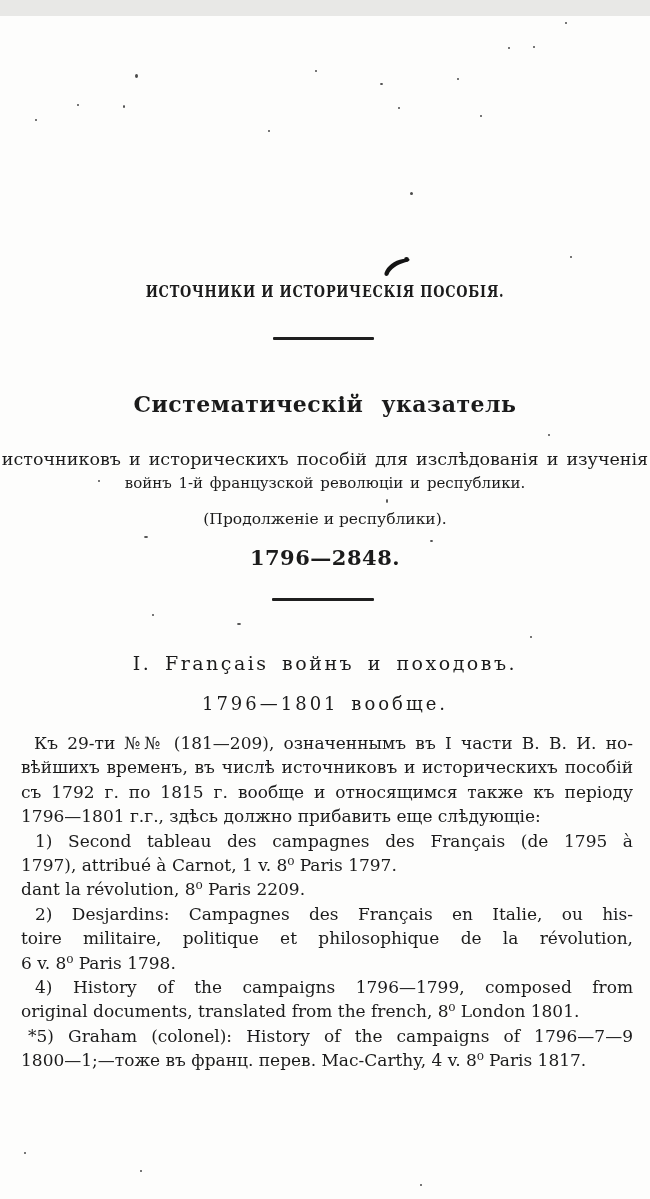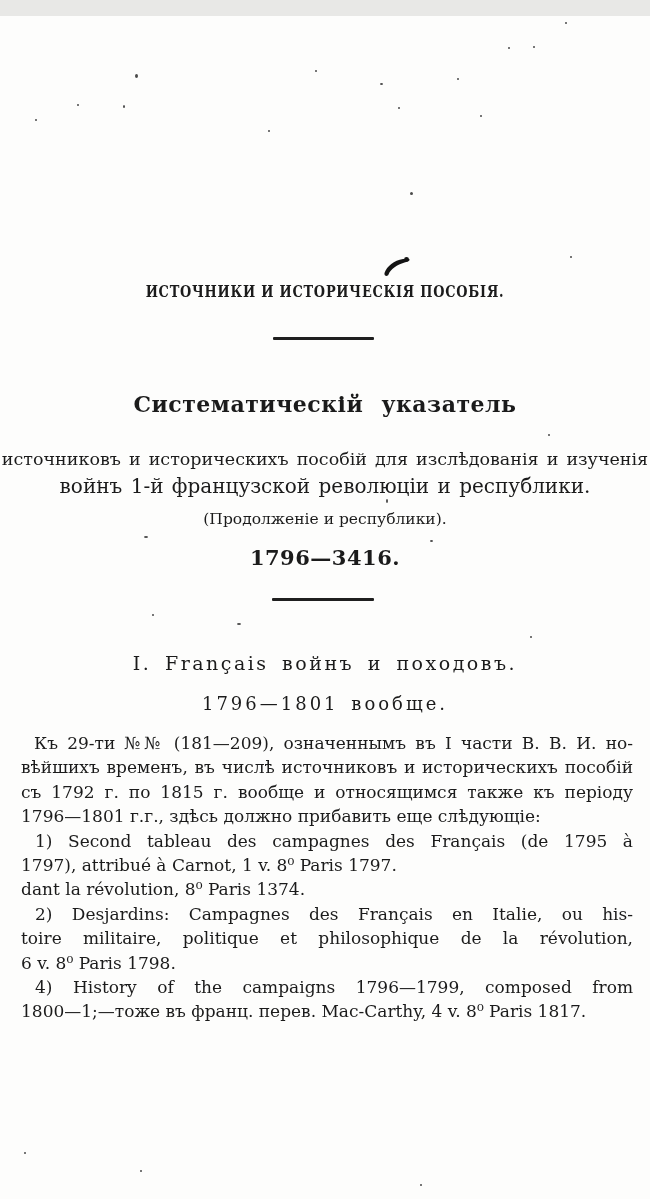--- a/index.html
+++ b/index.html
@@ -51,21 +51,21 @@
     letter-spacing: 0.5px;
     word-spacing: 10px;
   }
   .subtitle-1 {
     top: 433px;
     font-size: 17.5px;
     word-spacing: 2.5px;
   }
   .subtitle-2 {
     top: 458px;
-    font-size: 20px;
+    font-size: 15px;
     word-spacing: 2px;
   }
   .continuation {
     top: 494px;
     font-size: 15.5px;
   }
   .period-title {
     top: 529px;
     font-size: 21px;
     font-weight: bold;
@@ -129,39 +129,41 @@
 
   <div class="rule rule-1"></div>
 
   <div class="centered subtitle-1">источниковъ и историческихъ пособій для изслѣдованія и изученія</div>
 
   <div class="centered doc-title">Систематическій указатель</div>
   <div class="centered subtitle-2">войнъ 1-й французской революціи и республики.</div>
 
   <div class="centered continuation">(Продолженіе и республики).</div>
 
-  <div class="centered period-title">1796—3416.</div>
+  <div class="centered period-title">1796—2848.</div>
 
   <div class="rule rule-2"></div>
 
   <div class="centered section-heading">I. Français войнъ и походовъ.</div>
   <div class="centered section-subheading">1796—1801 вообще.</div>
 
   <div class="body-text">
       <div class="bline" style="padding-left: 13px;">Къ 29-ти №№ (181—209), означеннымъ въ I части В. В. И. но-</div>
       <div class="bline">вѣйшихъ временъ, въ числѣ источниковъ и историческихъ пособій</div>
       <div class="bline">съ 1792 г. по 1815 г. вообще и относящимся также къ періоду</div>
       <div class="bline last">1796—1801 г.г., здѣсь должно прибавить еще слѣдующіе:</div>
       <div class="bline" style="padding-left: 14px;">1) Second tableau des campagnes des Français (de 1795 à</div>
       <div class="bline last">1797), attribué à Carnot, 1 v. 8⁰ Paris 1797.</div>
-      <div class="bline last">dant la révolution, 8⁰ Paris 1374.</div>
+      <div class="bline last">dant la révolution, 8⁰ Paris 2209.</div>
       <div class="bline" style="padding-left: 14px;">2) Desjardins: Campagnes des Français en Italie, ou his-</div>
       <div class="bline">toire militaire, politique et philosophique de la révolution,</div>
       <div class="bline last">6 v. 8⁰ Paris 1798.</div>
       <div class="bline" style="padding-left: 14px;">4) History of the campaigns 1796—1799, composed from</div>
+      <div class="bline last">original documents, translated from the french, 8⁰ London 1801.</div>
+      <div class="bline" style="padding-left: 7px;">*5) Graham (colonel): History of the campaigns of 1796—7—9</div>
       <div class="bline last">1800—1;—тоже въ франц. перев. Mac-Carthy, 4 v. 8⁰ Paris 1817.</div>
     </div>
 
   <div class="speck" style="left:565px;top:6px;width:2px;height:2px"></div>
   <div class="speck" style="left:533px;top:30px;width:2px;height:2px"></div>
   <div class="speck" style="left:508px;top:31px;width:2px;height:2px"></div>
   <div class="speck" style="left:135px;top:58px;width:3px;height:4px"></div>
   <div class="speck" style="left:315px;top:54px;width:2px;height:2px"></div>
   <div class="speck" style="left:380px;top:67px;width:3px;height:2px"></div>
   <div class="speck" style="left:457px;top:62px;width:2px;height:2px"></div>

